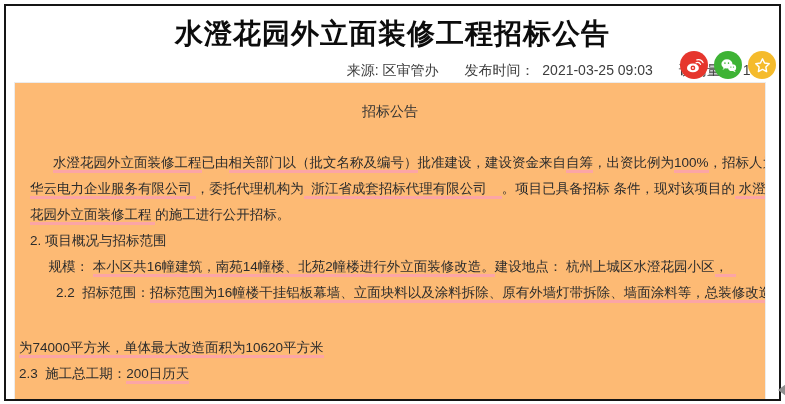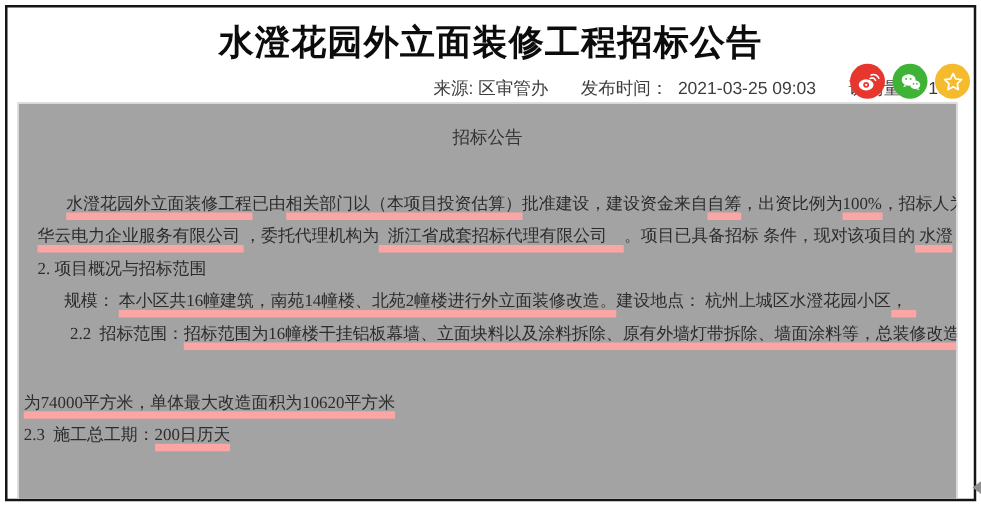--- a/index.html
+++ b/index.html
@@ -27,29 +27,29 @@
     position:absolute;top:45px;right:3px;display:flex;gap:6px;
   }
   .share-icon{
     width:28px;height:28px;border-radius:50%;
     display:flex;align-items:center;justify-content:center;cursor:pointer;
   }
   .share-icon svg{display:block;}
   .dot{fill:var(--bg,#333);}
   .panel{
     position:absolute;left:8px;right:13px;top:76px;bottom:-6px;
-    border:1px solid #ececec;background:#a3a3a3;
-    padding-top:15px;overflow:hidden;font-family:Liberation Serif, serif;
+    border:1px solid #ececec;background:#fdba74;
+    padding-top:15px;overflow:hidden;
   }
   .tline{
     height:26px;line-height:26px;font-size:13.5px;color:#2c2c2c;
     white-space:pre;
   }
   .tline.center{text-align:center;font-size:14px;color:#333;}
-  .u{border-bottom:6px solid #fca5a5;}
+  .u{border-bottom:3px solid #fca5a5;}
   .edge-arrow{
     position:absolute;right:-1px;top:384px;width:0;height:0;
     border-top:6px solid transparent;border-bottom:6px solid transparent;
     border-right:8px solid #8f8f8f;
   }
 </style>
 </head>
 <body>
 
 <div class="frame">
@@ -84,22 +84,23 @@
       <svg viewBox="0 0 24 24" width="19" height="19">
         <path d="M12 3.5l2.6 5.4 5.9.8-4.3 4.1 1 5.9-5.2-2.8-5.2 2.8 1-5.9L3.5 9.7l5.9-.8z" fill="none" stroke="#fff" stroke-width="1.8" stroke-linejoin="round"></path>
       </svg>
     </span>
   </div>
 
   <div class="panel">
     <div>
         <div class="tline center"><span>招标公告</span></div>
         <div class="tline"></div>
-        <div class="tline" style="padding-left: 38px;"><span class="u">水澄花园外立面装修工程</span><span>已由</span><span class="u">相关部门以（本项目投资估算）</span><span>批准建设，建设资金来自</span><span class="u">自筹</span><span>，出资比例为</span><span class="u">100%</span><span>，招标人为</span></div>
+        <div class="tline" style="padding-left: 38px;"><span class="u">水澄花园外立面装修工程</span><span>已由</span><span class="u">相关部门以（批文名称及编号）</span><span>批准建设，建设资金来自</span><span class="u">自筹</span><span>，出资比例为</span><span class="u">100%</span><span>，招标人为</span></div>
         <div class="tline" style="padding-left: 15px;"><span class="u">华云电力企业服务有限公司 </span><span>，委托代理机构为</span><span class="u">  浙江省成套招标代理有限公司    </span><span>。项目已具备招标 条件，现对该项目的</span><span class="u"> 水澄</span></div>
+        <div class="tline" style="padding-left: 15px;"><span class="u">花园外立面装修工程 </span><span>的施工进行公开招标。</span></div>
         <div class="tline" style="padding-left: 15px;"><span>2. 项目概况与招标范围</span></div>
         <div class="tline" style="padding-left: 4px; text-align: center;"><span>规模： </span><span class="u">本小区共16幢建筑，南苑14幢楼、北苑2幢楼进行外立面装修改造。</span><span>建设地点： 杭州上城区水澄花园小区</span><span class="u">，  </span></div>
         <div class="tline" style="padding-left: 41px;"><span>2.2  招标范围：</span><span class="u">招标范围为16幢楼干挂铝板幕墙、立面块料以及涂料拆除、原有外墙灯带拆除、墙面涂料等，总装修改造面积</span></div>
         <div class="tline" style="padding-left: 4px; margin-top: 29px;"><span class="u">为74000平方米，单体最大改造面积为10620平方米</span></div>
         <div class="tline" style="padding-left: 4px;"><span>2.3  施工总工期：</span><span class="u">200日历天</span></div>
       </div>
   </div>
 
 </div>
 

